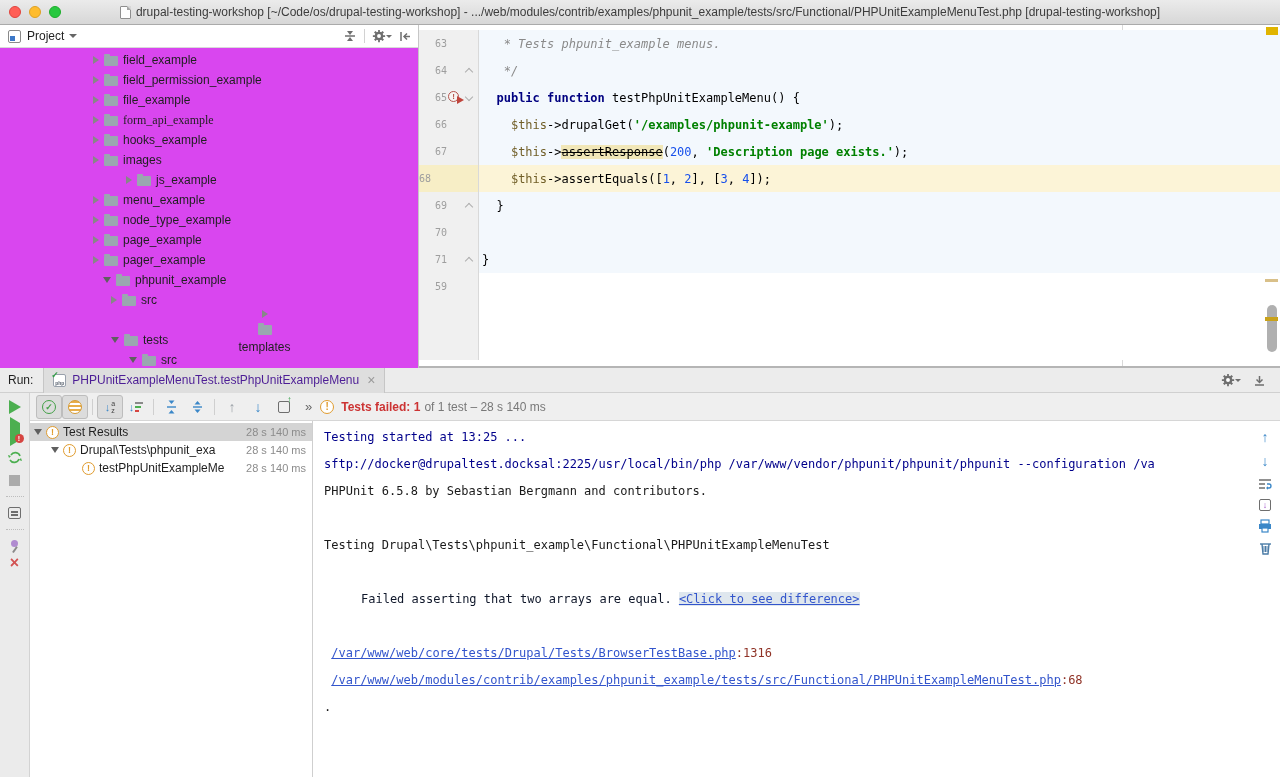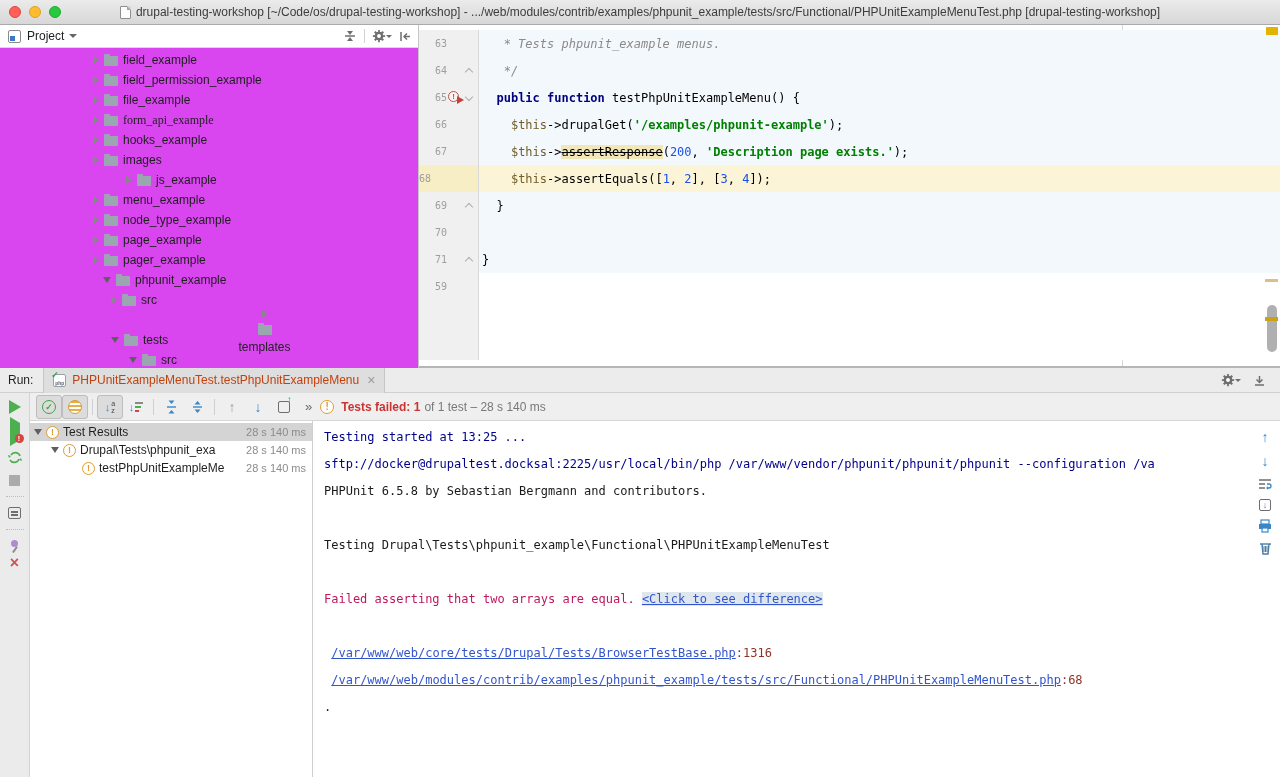--- a/index.html
+++ b/index.html
@@ -74,21 +74,21 @@
   .es-gold { position:absolute; right:2px; top:292px; width:13px; height:4px; background:#c9a21a; }
 
   
   .bottom { position:absolute; top:368px; left:0; width:1280px; height:409px; background:#fff; }
   .run-tab-row { height:25px; background:#ececec; border-bottom:1px solid #d0d0d0; display:flex; align-items:center; padding:0 8px; }
   .run-label { font-size:12px; color:#1f1f1f; margin-right:10px; }
   .run-tab { height:25px; display:flex; align-items:center; gap:6px; background:#dedede; border-left:1px solid #c6c6c6; border-right:1px solid #c6c6c6; padding:0 9px; }
   .php-file-icon { width:13px; height:13px; background:#fff; border:1px solid #98a0ab; border-radius:2px; position:relative; flex:none; }
   .php-file-icon .php-t { position:absolute; bottom:0; left:0; right:0; text-align:center; font-size:5px; color:#5a6370; font-weight:bold; }
   .php-file-icon .chk { position:absolute; top:-5px; left:-3px; color:#2f9e44; font-size:9px; font-weight:bold; }
-  .run-tab-title { font-size:12px; color:#c2410c; white-space:nowrap; }
+  .run-tab-title { font-size:12px; color:#4c1d95; white-space:nowrap; }
   .tab-close { color:#9a9a9a; font-size:14px; line-height:12px; margin-left:2px; }
   .tabrow-right { margin-left:auto; display:flex; align-items:center; gap:12px; padding-right:6px; }
   .caret-sm { width:0; height:0; border:3.5px solid transparent; border-top-color:#6e6e6e; margin-top:4px; }
 
   .run-body { display:flex; height:384px; }
   .left-strip { width:30px; background:#ebebeb; border-right:1px solid #d3d3d3; display:flex; flex-direction:column; align-items:center; padding-top:7px; gap:9px; flex:none; }
   .strip-sep { width:18px; border-top:1px dotted #bdbdbd; margin:1px 0; }
   .run-main { flex:1; display:flex; flex-direction:column; min-width:0; }
   .toolbar { height:28px; background:#efefef; border-bottom:1px solid #d6d6d6; display:flex; align-items:center; padding-left:6px; }
   .tbtn { min-width:26px; height:24px; display:flex; align-items:center; justify-content:center; border-radius:3px; border:1px solid transparent; }
@@ -118,21 +118,21 @@
   .tt-row.sel { background:#d4d4d4; }
   .tt-label { flex:1; overflow:hidden; white-space:nowrap; }
   .tt-time { color:#8c8c8c; font-size:11px; flex:none; }
   .tt-warn { width:13px; height:13px; border-radius:50%; border:1.5px solid #e09c2f; color:#e09c2f; font-weight:bold; font-size:9px; line-height:10px; text-align:center; flex:none; background:#fff;}
   .tt-arr-spacer { width:10px; flex:none; }
 
   .console { flex:1; min-width:0; overflow:hidden; padding:3px 0 0 11px; font-family:"DejaVu Sans Mono",monospace; font-size:12px; line-height:27px; background:#fff; }
   .console-line { white-space:pre; overflow:hidden; }
   .c-sys { color:#00008b; }
   .c-plain { color:#1a1a1a; }
-  .c-err { color:#be185d; }
+  .c-err { color:#0f172a;margin-left:37px; }
   .c-link { color:#3355cc; text-decoration:underline; background:#dfe7ee; }
   .c-flink { color:#3355cc; text-decoration:underline; }
   .c-loc { color:#8f3226; }
 
   .right-strip { width:30px; background:#fff; display:flex; flex-direction:column; align-items:center; padding-top:8px; gap:8px; flex:none; }
   .stop-sq { width:11px; height:11px; background:#ababab; }
   .box-ic { width:13px; height:12px; border:1.5px solid #6e6e6e; border-radius:2px; position:relative; }
   .box-ic i { position:absolute; left:2px; right:2px; height:1.5px; background:#6e6e6e; }
   .pin-ic { width:7px; height:7px; border-radius:50%; background:#b08bd0; position:relative; }
   .pin-ic:after { content:""; position:absolute; left:3px; top:6px; width:1.5px; height:7px; background:#8a8a8a; transform:rotate(35deg); }

